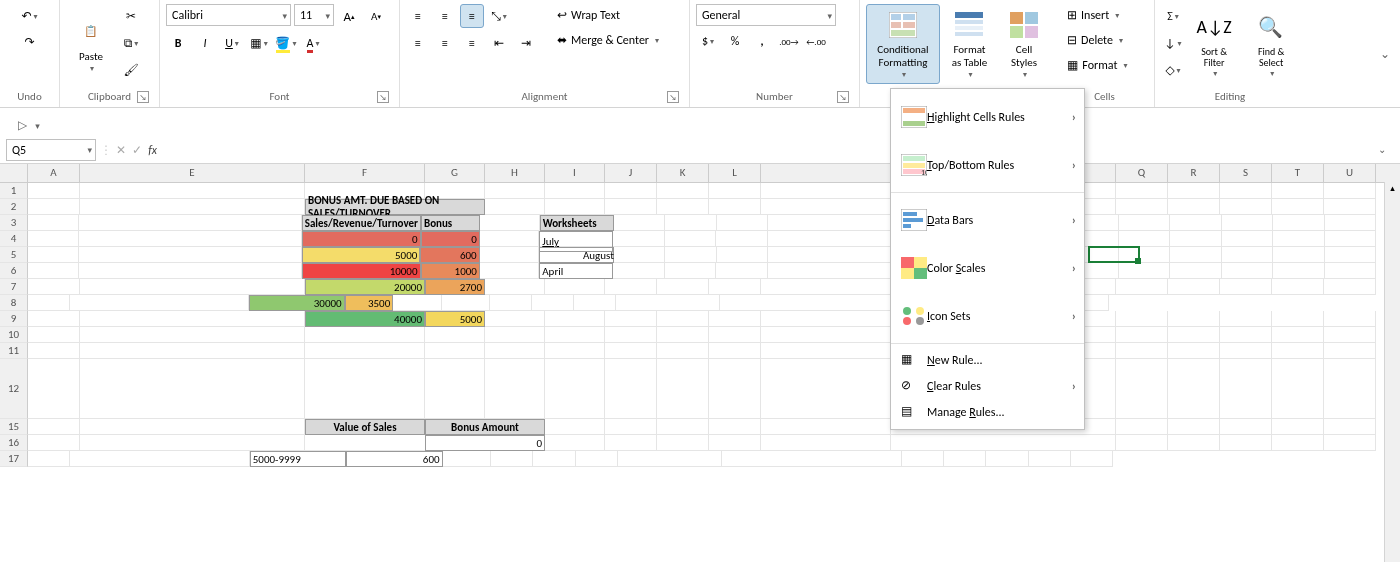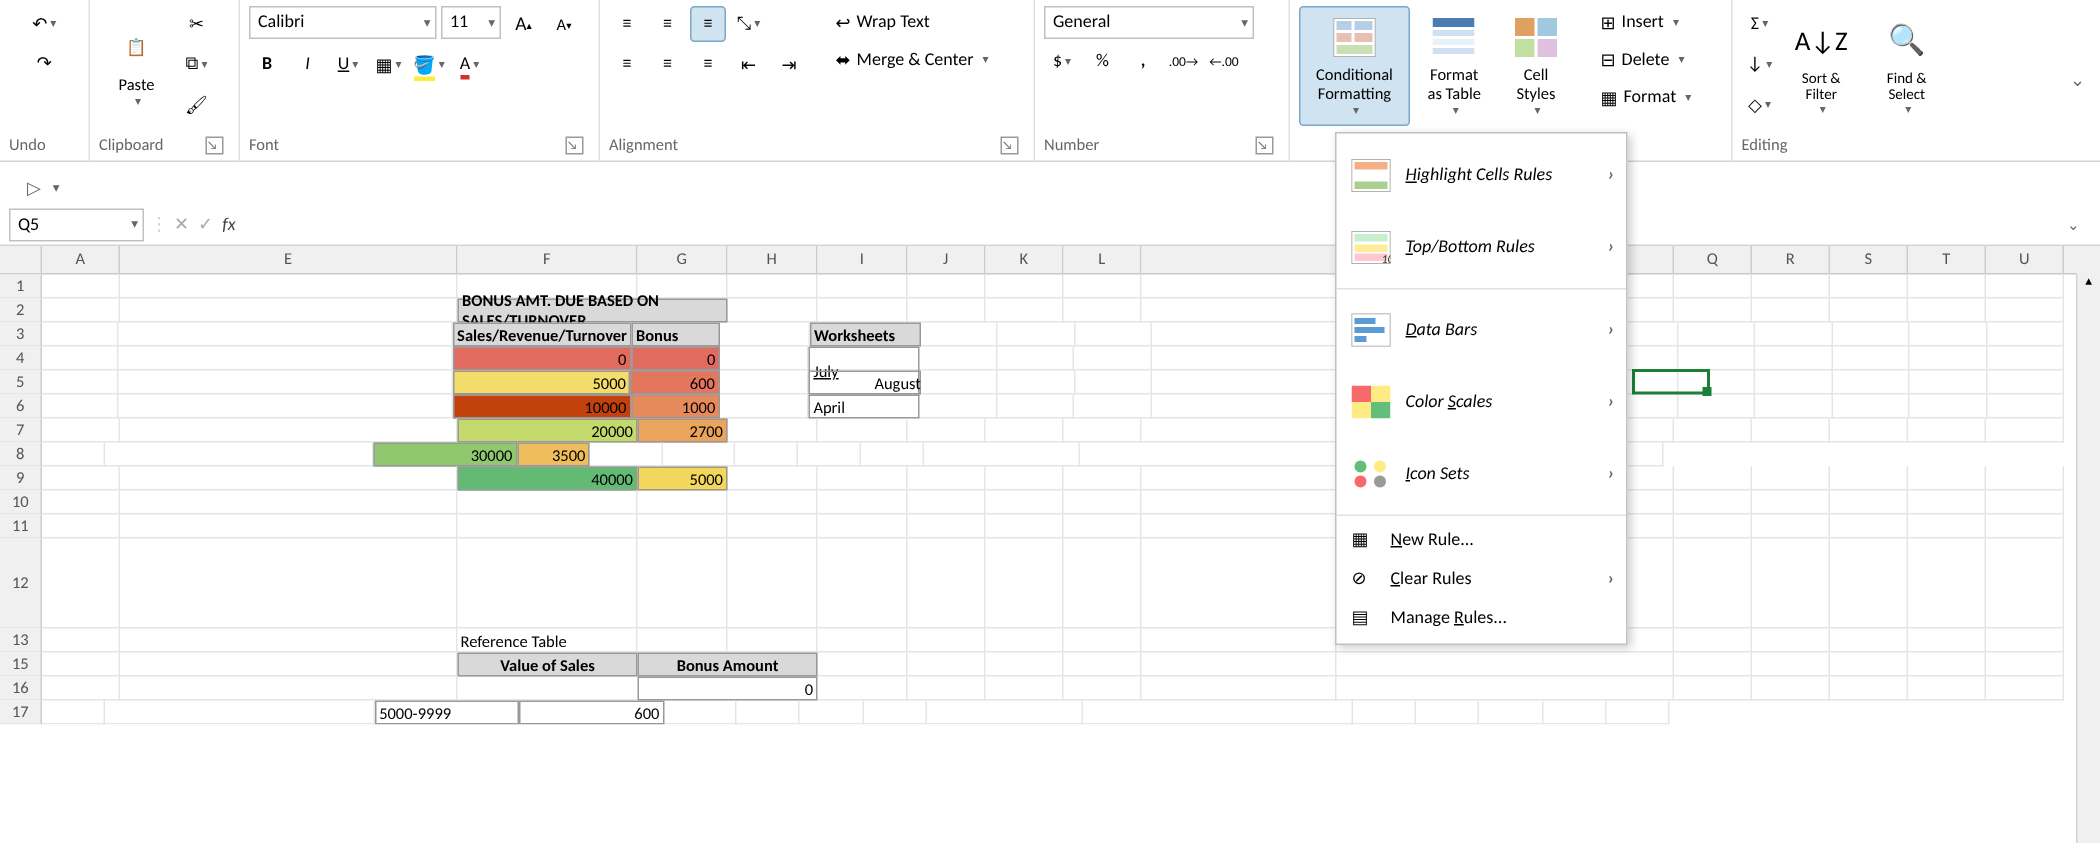--- a/index.html
+++ b/index.html
@@ -2,21 +2,21 @@
 <html><head>
 <meta charset="utf-8">
 <style>
 * { margin: 0; padding: 0; box-sizing: border-box; font-family: 'Segoe UI', Calibri, sans-serif; }
 body { background: #fff; font-size: 12px; overflow: hidden; width: 1400px; height: 562px; position: relative; }
 
 
 .ribbon { display: flex; background: #fff; border-bottom: 1px solid #d4d4d4; height: 108px; }
 .ribbon-group { display: flex; flex-direction: column; justify-content: space-between; border-right: 1px solid #e0e0e0; padding: 4px 6px 2px; position: relative; }
 .ribbon-group-content { display: flex; align-items: flex-start; gap: 3px; flex: 1; }
-.ribbon-group-label { text-align: left; font-size: 11px; color: #666; padding-bottom: 2px; position: relative; }
+.ribbon-group-label { text-align: center; font-size: 11px; color: #666; padding-bottom: 2px; position: relative; }
 .ribbon-group-label .dialog-launcher { position: absolute; right: 4px; bottom: 2px; width: 12px; height: 12px; border: 1px solid #999; font-size: 8px; line-height: 10px; cursor: pointer; }
 
 .col { display: flex; flex-direction: column; gap: 2px; align-items: center; }
 .row-wrap { display: flex; flex-direction: column; gap: 3px; }
 
 .btn-sm { width: 24px; height: 24px; display: flex; align-items: center; justify-content: center; cursor: pointer; border-radius: 3px; }
 .btn-lg { display: flex; flex-direction: column; align-items: center; justify-content: center; cursor: pointer; padding: 2px 6px; border-radius: 3px; font-size: 11px; text-align: center; min-width: 50px; height: 80px; }
 .btn-lg.active { background: #d0e3f0; border: 1px solid #7ba7cc; }
 .btn-lg .icon-large { width: 32px; height: 32px; margin-bottom: 3px; display: flex; align-items: center; justify-content: center; }
 .btn-mid { display: flex; align-items: center; gap: 4px; cursor: pointer; padding: 2px 6px; height: 22px; border-radius: 3px; font-size: 12px; }
@@ -42,21 +42,21 @@
 .row-h { width: 28px; border-right: 1px solid #ccc; border-bottom: 1px solid #e5e5e5; text-align: center; font-size: 11px; color: #555; line-height: 16px; background: #f0f0f0; }
 .cells-row { display: flex; height: 16px; border-bottom: 1px solid #e5e5e5; }
 .cell { border-right: 1px solid #e5e5e5; height: 16px; font-size: 11px; padding: 0 2px; display: flex; align-items: center; }
 
 
 .sel-cell { position: absolute; border: 2px solid #1a7f37; background: transparent; pointer-events: none; }
 .sel-cell::after { content: ''; position: absolute; right: -3px; bottom: -3px; width: 6px; height: 6px; background: #1a7f37; }
 
 
 .cf-menu { position: absolute; top: 88px; left: 890px; width: 195px; background: #fff; border: 1px solid #c0c0c0; box-shadow: 2px 2px 6px rgba(0,0,0,0.2); z-index: 100; padding: 4px 0; }
-.cf-item { display: flex; align-items: center; gap: 10px; padding: 12px 10px; cursor: pointer; font-size: 12px; position: relative; font-style: italic; }
+.cf-item { display: flex; align-items: center; padding: 12px 10px; cursor: pointer; font-size: 12px; position: relative; }
 .cf-item .cf-icon { width: 26px; height: 24px; display: flex; align-items: center; justify-content: center; }
 .cf-item .cf-arrow { position: absolute; right: 8px; color: #666; font-weight: bold; }
 .cf-sep { border-top: 1px solid #e0e0e0; margin: 3px 0; }
 .cf-item-sm { padding: 5px 10px; gap: 8px; display: flex; align-items: center; cursor: pointer; font-size: 12px; position: relative; }
 .cf-item-sm .cf-icon-sm { width: 18px; height: 16px; }
 .cf-item-sm .cf-arrow { position: absolute; right: 8px; color: #666; font-weight: bold; }
 
 .u { text-decoration: underline; }
 
 
@@ -382,21 +382,21 @@
         </div>
       </div>
       <div class="row-set">
         <div class="row-h" style="height: 16px; line-height: 16px;">4</div>
         <div class="cells-row" style="height: 16px; width: 1348px;">
           <div class="cell" style="width: 52px; height: 16px;"></div>
           <div class="cell" style="width: 225px; height: 16px;"></div>
           <div class="cell t-right tbl-border" style="width: 120px; height: 16px; background: rgb(226, 107, 95);">0</div>
           <div class="cell t-right tbl-border" style="width: 60px; height: 16px; background: rgb(226, 107, 95);">0</div>
           <div class="cell" style="width: 60px; height: 16px;"></div>
-          <div class="cell tbl-border" style="width: 75px; height: 33px; text-decoration: underline;">July</div>
+          <div class="cell tbl-border" style="width: 75px; height: 21px; text-decoration: underline;">July</div>
           <div class="cell" style="width: 52px; height: 16px;"></div>
           <div class="cell" style="width: 52px; height: 16px;"></div>
           <div class="cell" style="width: 52px; height: 16px;"></div>
           <div class="cell" style="width: 130px; height: 16px;"></div>
           <div class="cell" style="width: 225px; height: 16px;"></div>
           <div class="cell" style="width: 52px; height: 16px;"></div>
           <div class="cell" style="width: 52px; height: 16px;"></div>
           <div class="cell" style="width: 52px; height: 16px;"></div>
           <div class="cell" style="width: 52px; height: 16px;"></div>
           <div class="cell" style="width: 52px; height: 16px;"></div>
@@ -421,21 +421,21 @@
           <div class="cell" style="width: 52px; height: 16px;"></div>
           <div class="cell" style="width: 52px; height: 16px;"></div>
           <div class="cell" style="width: 52px; height: 16px;"></div>
         </div>
       </div>
       <div class="row-set">
         <div class="row-h" style="height: 16px; line-height: 16px;">6</div>
         <div class="cells-row" style="height: 16px; width: 1348px;">
           <div class="cell" style="width: 52px; height: 16px;"></div>
           <div class="cell" style="width: 225px; height: 16px;"></div>
-          <div class="cell t-right tbl-border" style="width: 120px; height: 16px; background: #c2410c;">10000</div>
+          <div class="cell t-right tbl-border" style="width: 120px; height: 16px; background: #ef4444;">10000</div>
           <div class="cell t-right tbl-border" style="width: 60px; height: 16px; background: rgb(231, 138, 91);">1000</div>
           <div class="cell" style="width: 60px; height: 16px;"></div>
           <div class="cell tbl-border" style="width: 75px; height: 16px;">April</div>
           <div class="cell" style="width: 52px; height: 16px;"></div>
           <div class="cell" style="width: 52px; height: 16px;"></div>
           <div class="cell" style="width: 52px; height: 16px;"></div>
           <div class="cell" style="width: 130px; height: 16px;"></div>
           <div class="cell" style="width: 225px; height: 16px;"></div>
           <div class="cell" style="width: 52px; height: 16px;"></div>
           <div class="cell" style="width: 52px; height: 16px;"></div>
@@ -561,41 +561,20 @@
           <div class="cell" style="width: 52px; height: 60px;"></div>
           <div class="cell" style="width: 52px; height: 60px;"></div>
           <div class="cell" style="width: 52px; height: 60px;"></div>
           <div class="cell" style="width: 130px; height: 60px;"></div>
           <div class="cell" style="width: 225px; height: 60px;"></div>
           <div class="cell" style="width: 52px; height: 60px;"></div>
           <div class="cell" style="width: 52px; height: 60px;"></div>
           <div class="cell" style="width: 52px; height: 60px;"></div>
           <div class="cell" style="width: 52px; height: 60px;"></div>
           <div class="cell" style="width: 52px; height: 60px;"></div>
-        </div>
-      </div>
-      <div class="row-set">
-        <div class="row-h" style="height: 16px; line-height: 16px;">13</div>
-        <div class="cells-row" style="height: 16px; width: 1348px;">
-          <div class="cell" style="width: 52px; height: 16px;"></div>
-          <div class="cell" style="width: 225px; height: 16px;"></div>
-          <div class="cell" style="width: 120px; height: 16px;">Reference Table</div>
-          <div class="cell" style="width: 60px; height: 16px;"></div>
-          <div class="cell" style="width: 60px; height: 16px;"></div>
-          <div class="cell" style="width: 60px; height: 16px;"></div>
-          <div class="cell" style="width: 52px; height: 16px;"></div>
-          <div class="cell" style="width: 52px; height: 16px;"></div>
-          <div class="cell" style="width: 52px; height: 16px;"></div>
-          <div class="cell" style="width: 130px; height: 16px;"></div>
-          <div class="cell" style="width: 225px; height: 16px;"></div>
-          <div class="cell" style="width: 52px; height: 16px;"></div>
-          <div class="cell" style="width: 52px; height: 16px;"></div>
-          <div class="cell" style="width: 52px; height: 16px;"></div>
-          <div class="cell" style="width: 52px; height: 16px;"></div>
-          <div class="cell" style="width: 52px; height: 16px;"></div>
         </div>
       </div>
       <div class="row-set">
         <div class="row-h" style="height: 16px; line-height: 16px;">15</div>
         <div class="cells-row" style="height: 16px; width: 1348px;">
           <div class="cell" style="width: 52px; height: 16px;"></div>
           <div class="cell" style="width: 225px; height: 16px;"></div>
           <div class="cell hdr-gray t-center tbl-border" style="width: 120px; height: 16px; font-weight: bold;">Value of Sales</div>
           <div class="cell hdr-gray t-center tbl-border" style="width: 120px; height: 16px; font-weight: bold;">Bonus Amount</div>
           <div class="cell" style="width: 60px; height: 16px;"></div>

